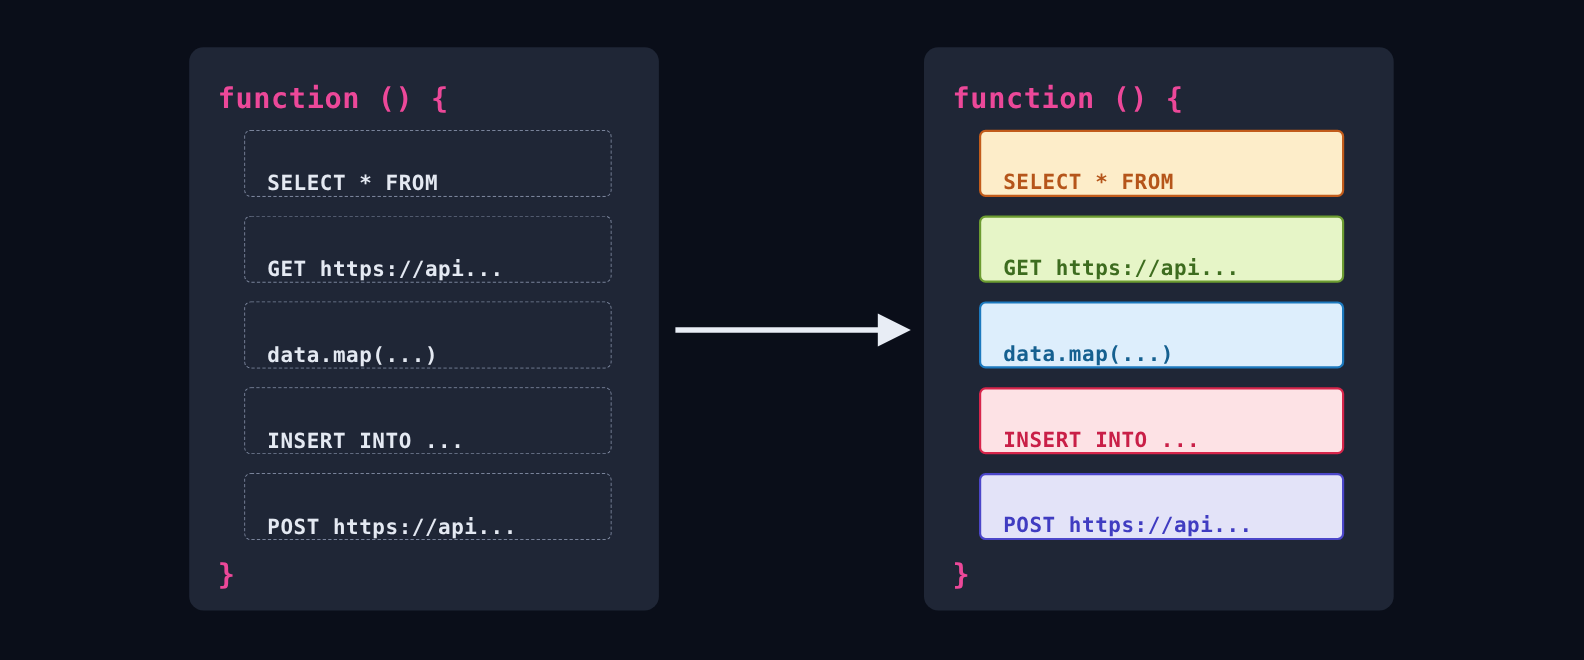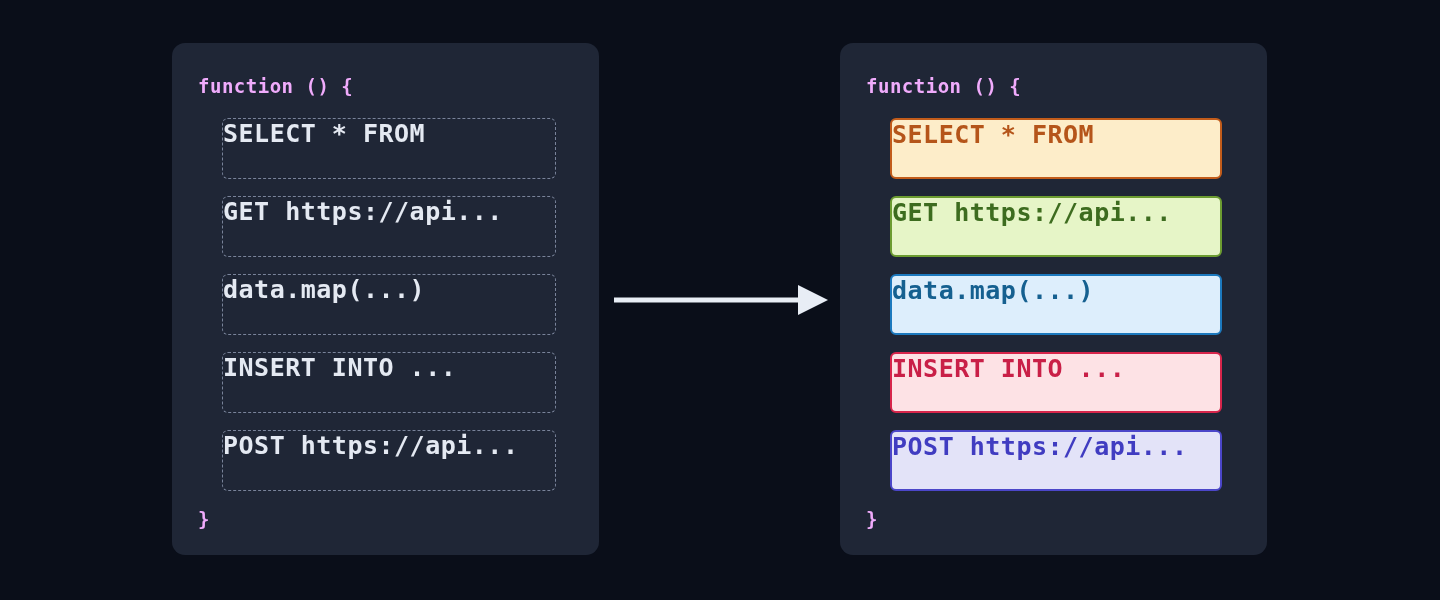--- a/index.html
+++ b/index.html
@@ -39,24 +39,24 @@
     top: 43px;
     width: 427px;
     height: 512px;
   }
 
   .fn-head,
   .fn-tail {
     position: absolute;
     left: 26px;
     font-family: "DejaVu Sans Mono", "Liberation Mono", monospace;
-    font-size: 19px;
+    font-size: 26px;
     font-weight: bold;
     letter-spacing: 0.5px;
-    color: #f0abfc;
+    color: #ec4899;
     white-space: pre;
   }
 
   .fn-head { top: 32px; }
   .fn-tail { top: 465px; }
 
   
   .stmt-list {
     position: absolute;
     left: 50px;
@@ -69,24 +69,24 @@
 
   .panel-after .stmt-list {
     left: 50px;
     width: 332px;
   }
 
   .stmt {
     height: 61px;
     border-radius: 6px;
     display: flex;
-    align-items: flex-start;
-    padding-left: 0;
+    align-items: flex-end;
+    padding-left: 20px;
     font-family: "DejaVu Sans Mono", "Liberation Mono", monospace;
-    font-size: 25px;
+    font-size: 19px;
     font-weight: bold;
     letter-spacing: 0.5px;
     white-space: pre;
   }
 
   
   .stmt-plain {
     border: 1.5px dashed #79839a;
     background: transparent;
     color: #e4e9f2;

